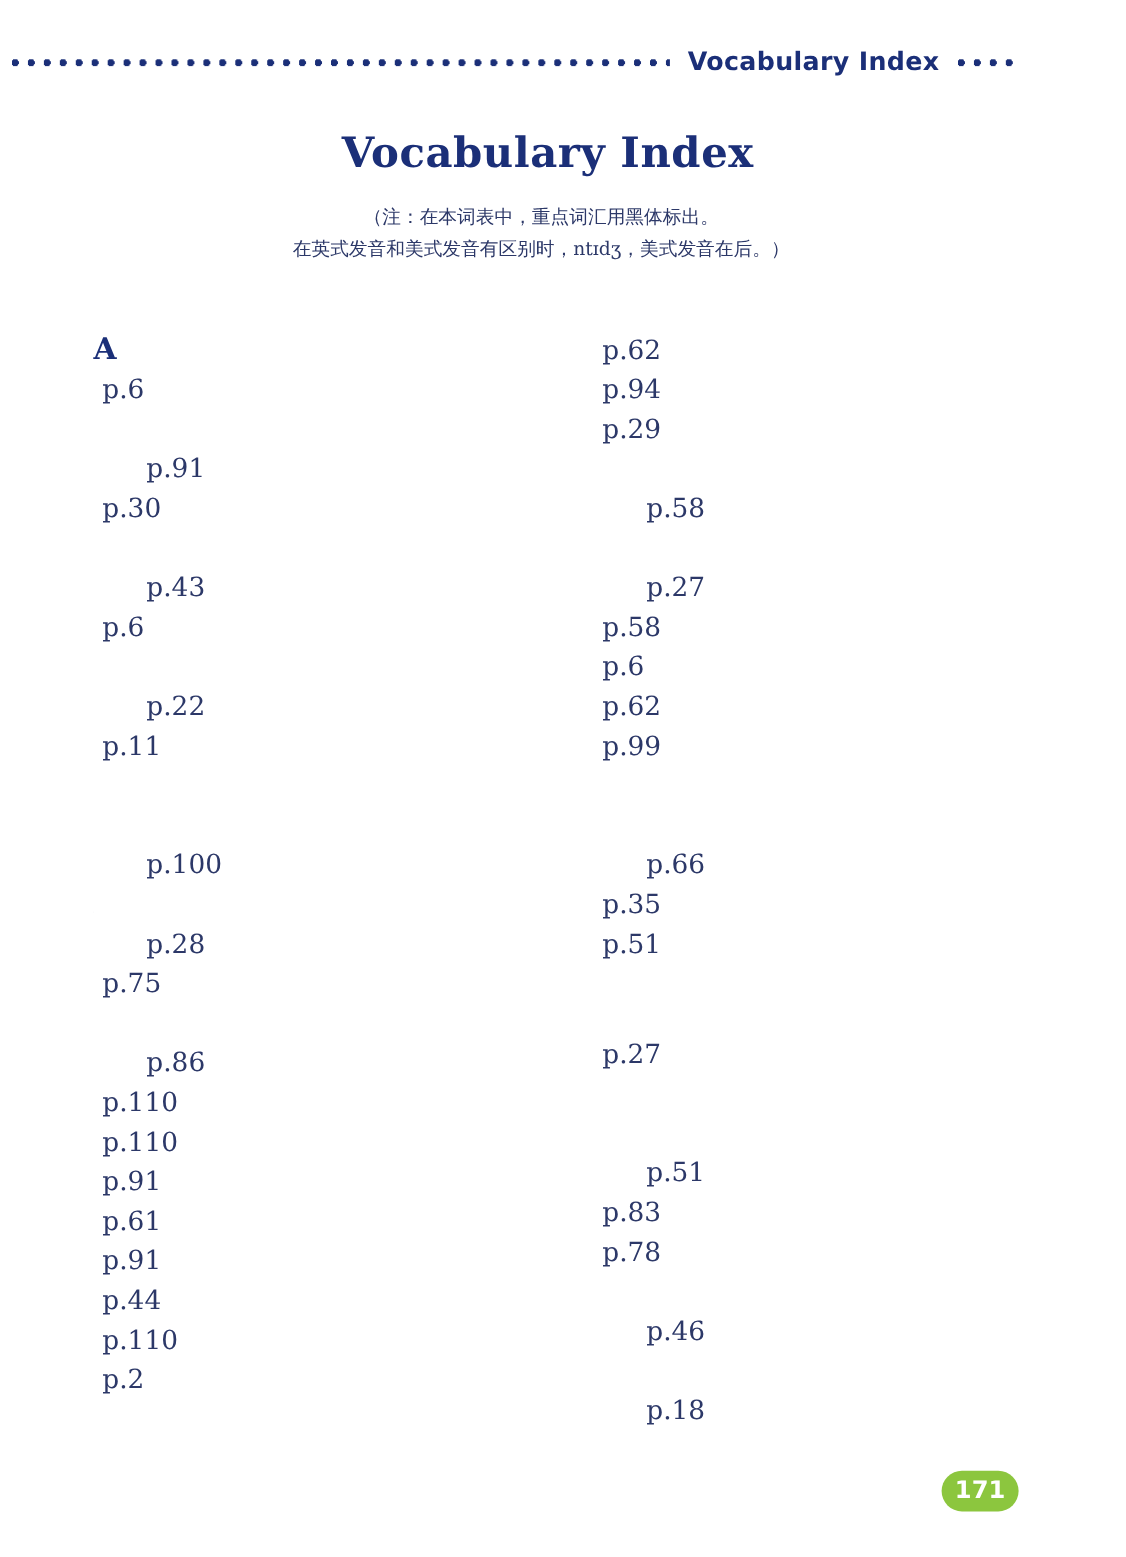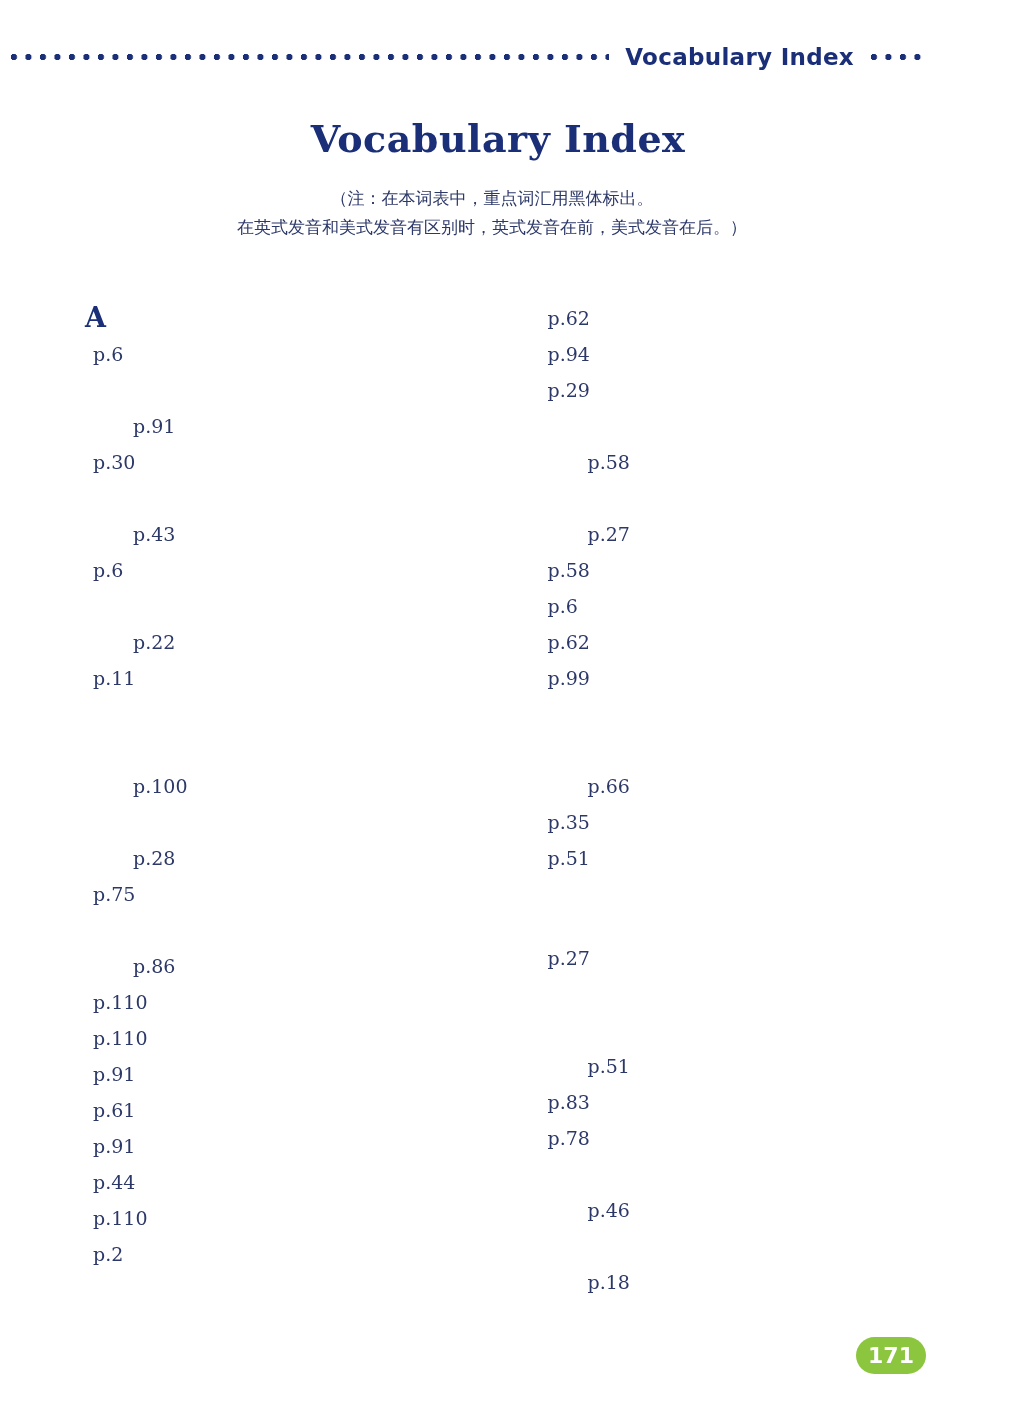--- a/index.html
+++ b/index.html
@@ -66,21 +66,21 @@
     top: 300px; left: 85px; right: 46px;
     display: flex;
     gap: 44px;
   }
   .col { flex: 1; min-width: 0; }
   .vline {
     display: flex;
     align-items: baseline;
     height: 36px;
     line-height: 36px;
-    font-size: 19px;
+    font-size: 24px;
     white-space: nowrap;
   }
   .vline .content { flex: 0 1 auto; overflow: hidden; }
   .vline .page { margin-left: auto; padding-left: 8px; flex: none; }
   .vline.ind { padding-left: 40px; }
   .s-b { font-weight: bold; }
   .s-i { font-style: italic; }
   .section-letter {
     height: 36px;
     line-height: 36px;
@@ -114,21 +114,21 @@
   <div class="header">
     <div class="dots"></div>
     <div class="header-label">Vocabulary Index</div>
     <div class="dots dots-small"></div>
   </div>
 
   <h1 class="title">Vocabulary Index</h1>
 
   <div class="note">
     <div>（注：在本词表中，重点词汇用黑体标出。</div>
-    <div>在英式发音和美式发音有区别时，英式发音在前，美式发音在后。）</div>
+    <div>在英式发音和美式发音有区别时，ntɪdʒ，美式发音在后。）</div>
   </div>
 
   <div class="columns">
     <div class="col">
         <div class="section-letter">A</div>
         <div class="vline">
           <span class="content"></span>
           <span class="page">p.6</span>
         </div>
         <div class="vline">

